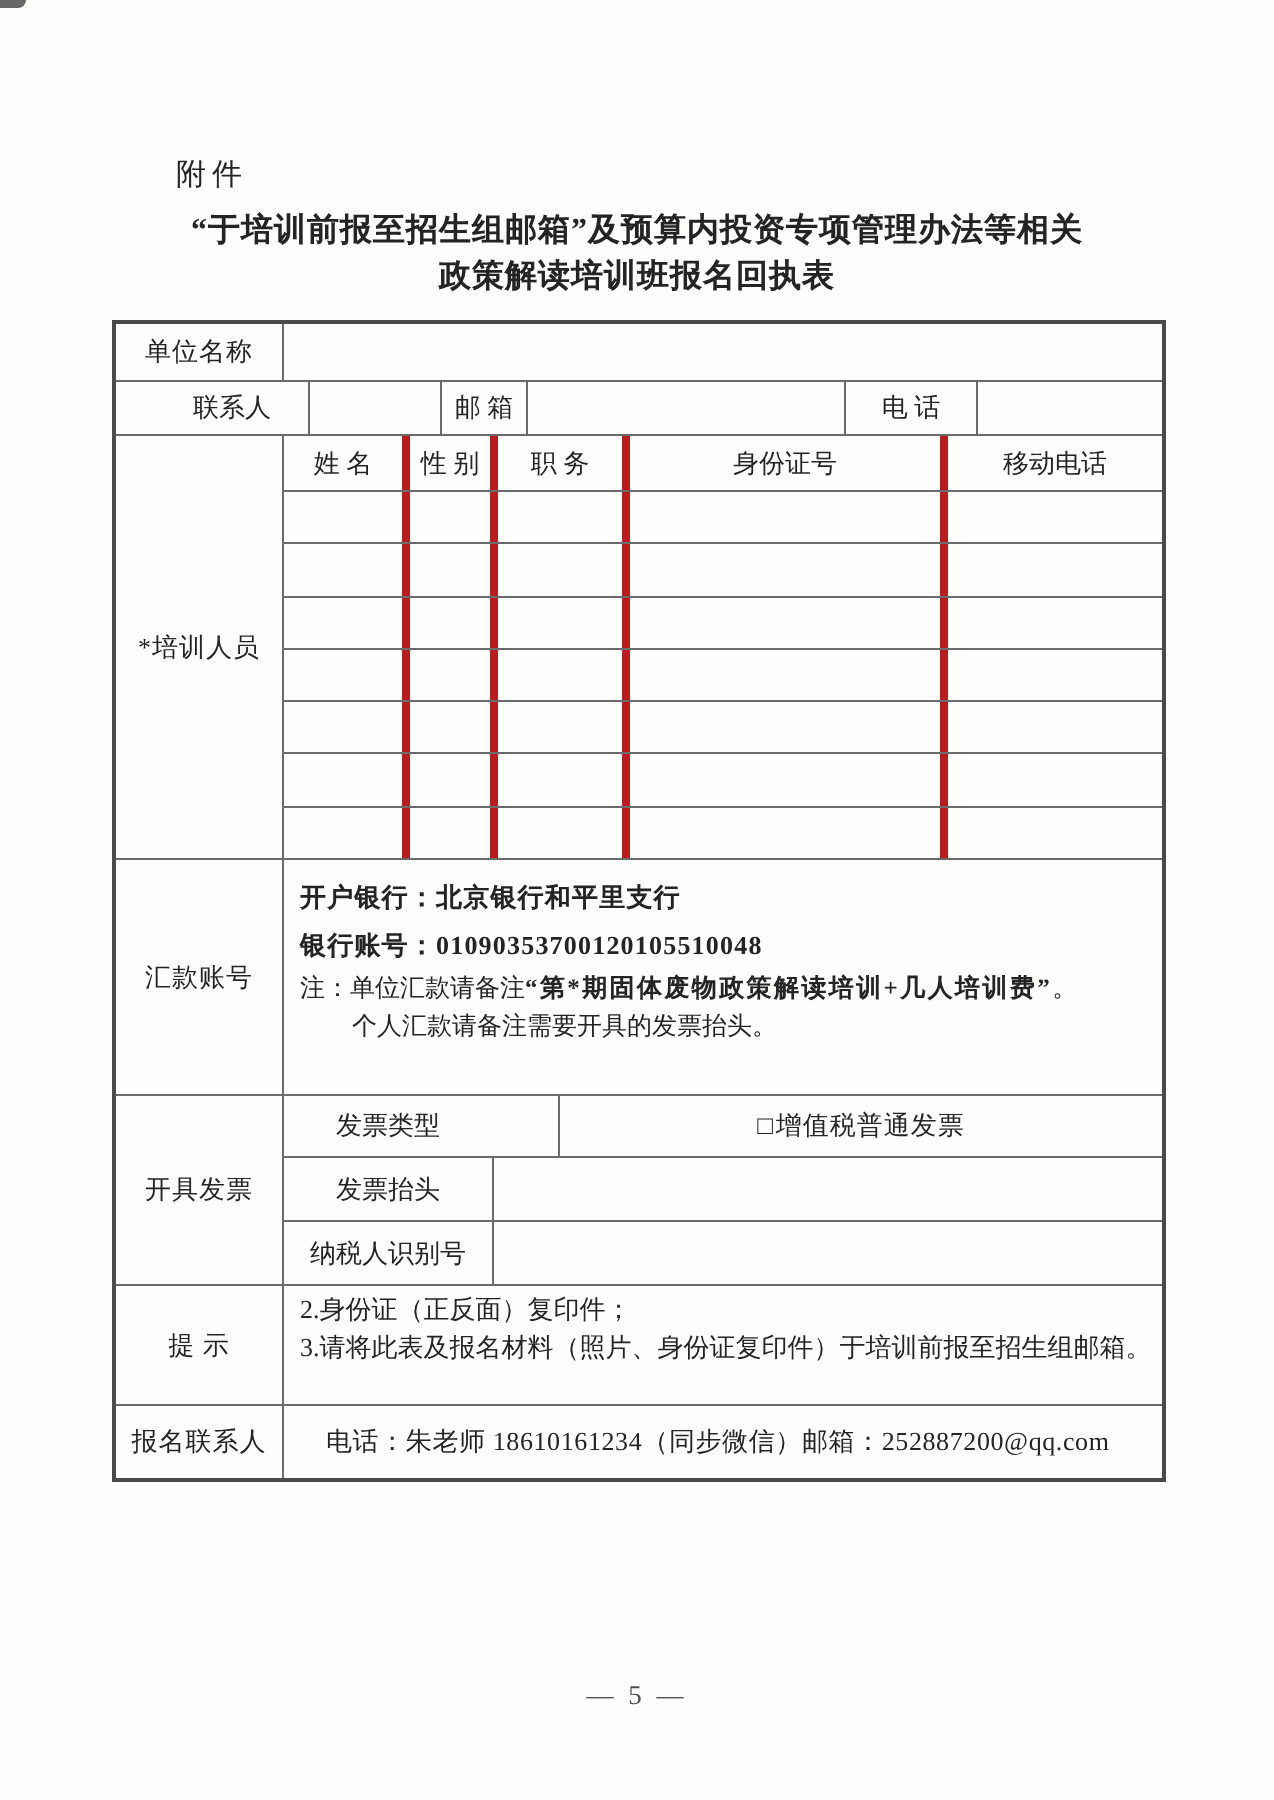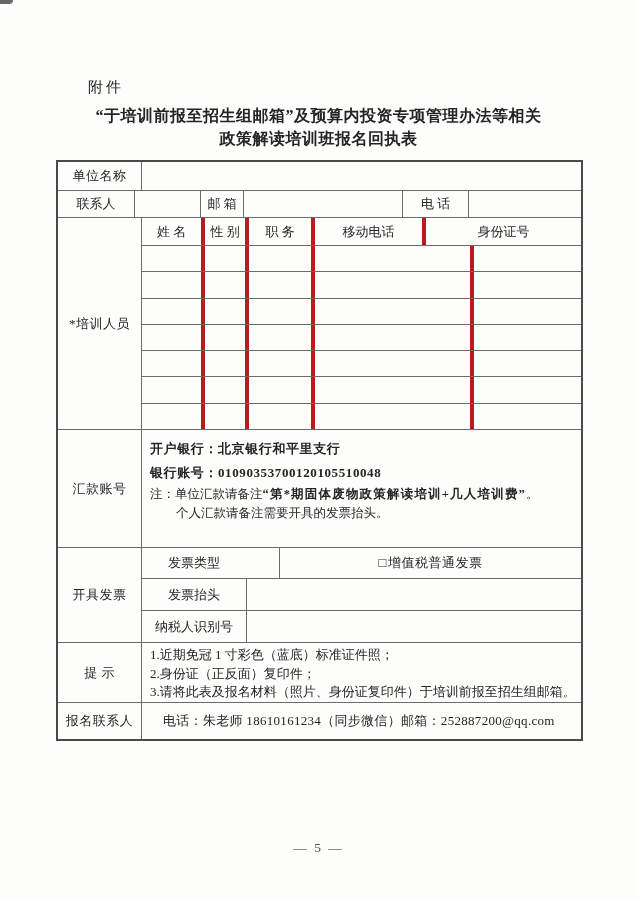--- a/index.html
+++ b/index.html
@@ -46,21 +46,21 @@
     display:flex; align-items:center;
     min-width:0;
   }
   .cell:first-child { border-left:none; }
   .lab { width:83px; flex:none; justify-content:center; text-align:center; letter-spacing:0.5px; }
   .fill { flex:1; }
   .h28 { height:28px; }
   .h27 { height:27px; }
   .h31 { height:37px; }
   
-  .c-contact-lab { width:76px; flex:none; justify-content:center; }
+  .c-contact-lab { width:76px; flex:none; justify-content:center;margin-left:20px; }
   .c-contact-val { width:66px; flex:none; }
   .c-email-lab   { width:43px; flex:none; justify-content:center; }
   .c-email-val   { width:159px; flex:none; }
   .c-phone-lab   { width:66px; flex:none; justify-content:center; }
   .c-phone-val   { flex:1; }
   
   .t-area { flex:1; display:block; padding:0; }
   .t-row { display:flex; border-top:1px solid #6b6b6b; height:26.3px; }
   .t-row.t-head { border-top:none; height:27px; }
   .t-cell {
@@ -141,22 +141,22 @@
       <div class="cell c-phone-val"></div>
     </div>
 
     <div class="frow">
       <div class="cell lab">*培训人员</div>
       <div class="cell t-area">
         <div class="t-row t-head">
           <div class="t-cell t-c0">姓 名</div>
           <div class="t-cell t-c1">性 别</div>
           <div class="t-cell t-c2">职 务</div>
+          <div class="t-cell t-c3">身份证号</div>
           <div class="t-cell t-c4">移动电话</div>
-          <div class="t-cell t-c3">身份证号</div>
         </div>
         <div id="trainee-rows">
             <div class="t-row">
               <div class="t-cell t-c0"></div>
               <div class="t-cell t-c1"></div>
               <div class="t-cell t-c2"></div>
               <div class="t-cell t-c3"></div>
               <div class="t-cell t-c4"></div>
             </div>
             <div class="t-row">
@@ -232,21 +232,20 @@
         <div class="inv-row inv-r2">
           <div class="inv-lab">纳税人识别号</div>
           <div class="inv-val"></div>
         </div>
       </div>
     </div>
 
     <div class="frow tips-h">
       <div class="cell lab">提 示</div>
       <div class="cell tips-cell">
-        <div class="tip-line">1.近期免冠 1 寸彩色（蓝底）标准证件照；</div>
         <div class="tip-line">2.身份证（正反面）复印件；</div>
         <div class="tip-line">3.请将此表及报名材料（照片、身份证复印件）于培训前报至招生组邮箱。</div>
       </div>
     </div>
 
     <div class="frow h31">
       <div class="cell lab">报名联系人</div>
       <div class="cell regc-val">电话：朱老师 18610161234（同步微信）邮箱：252887200@qq.com</div>
     </div>
 

